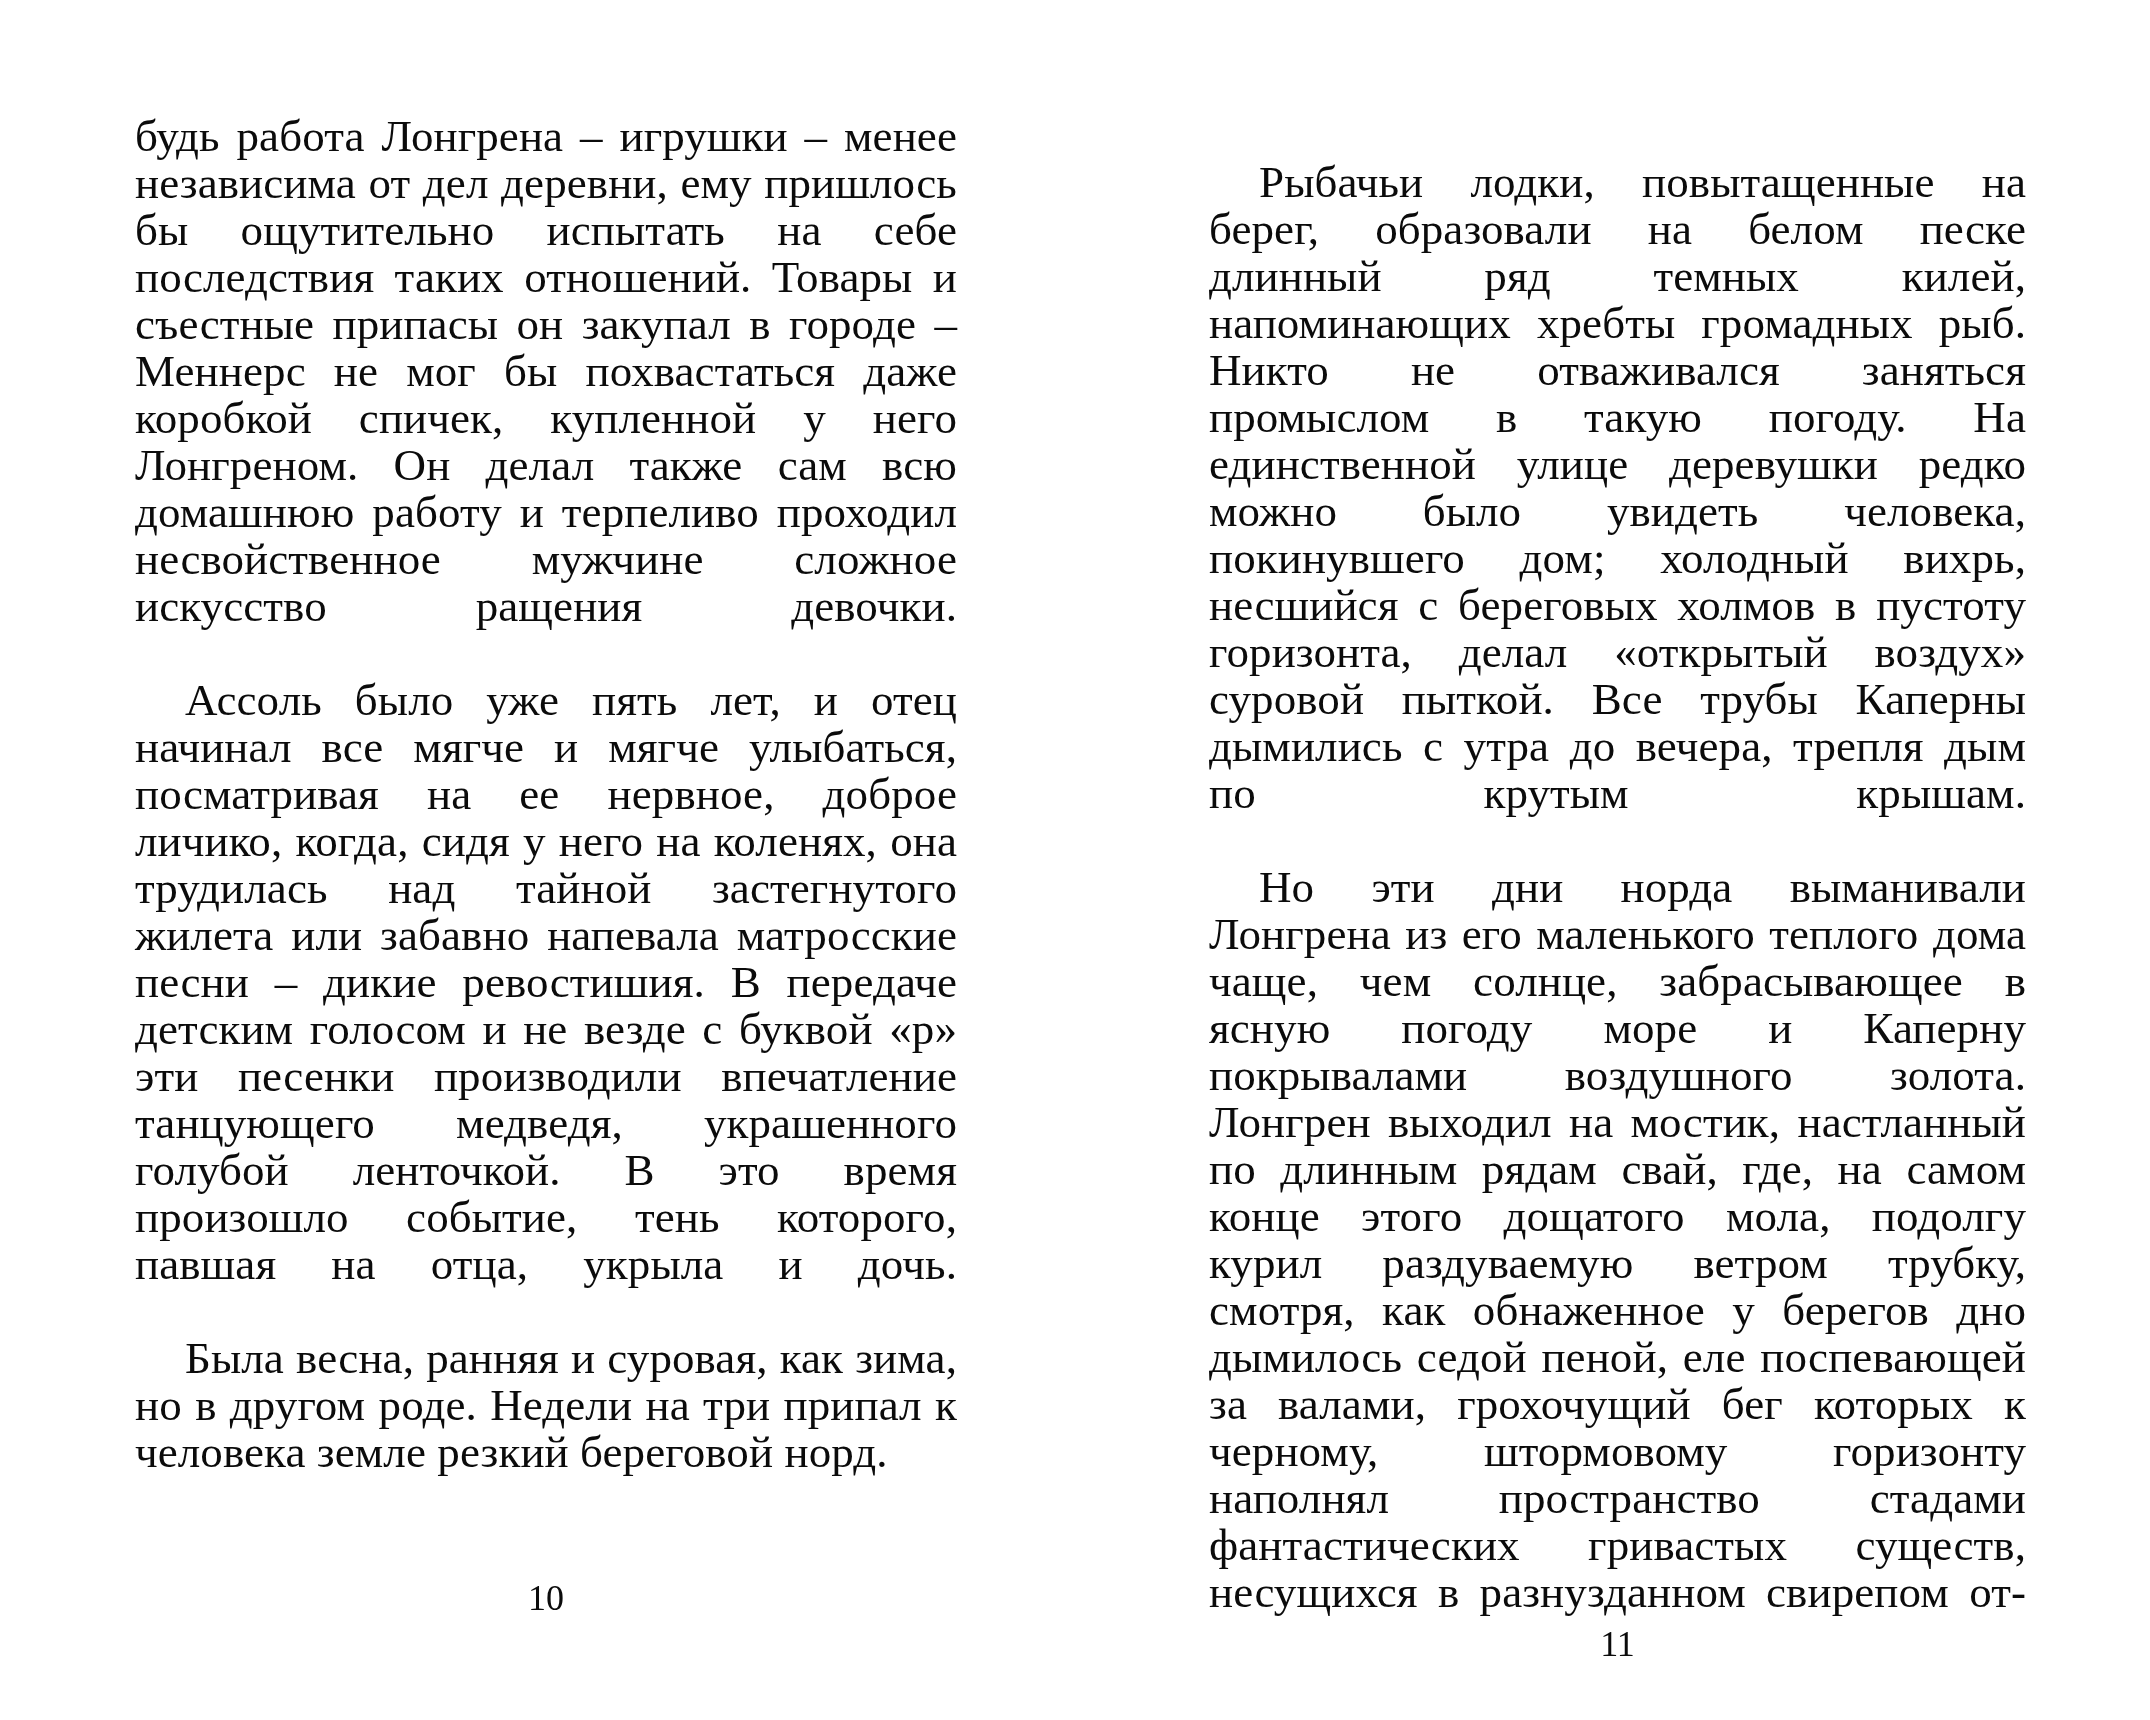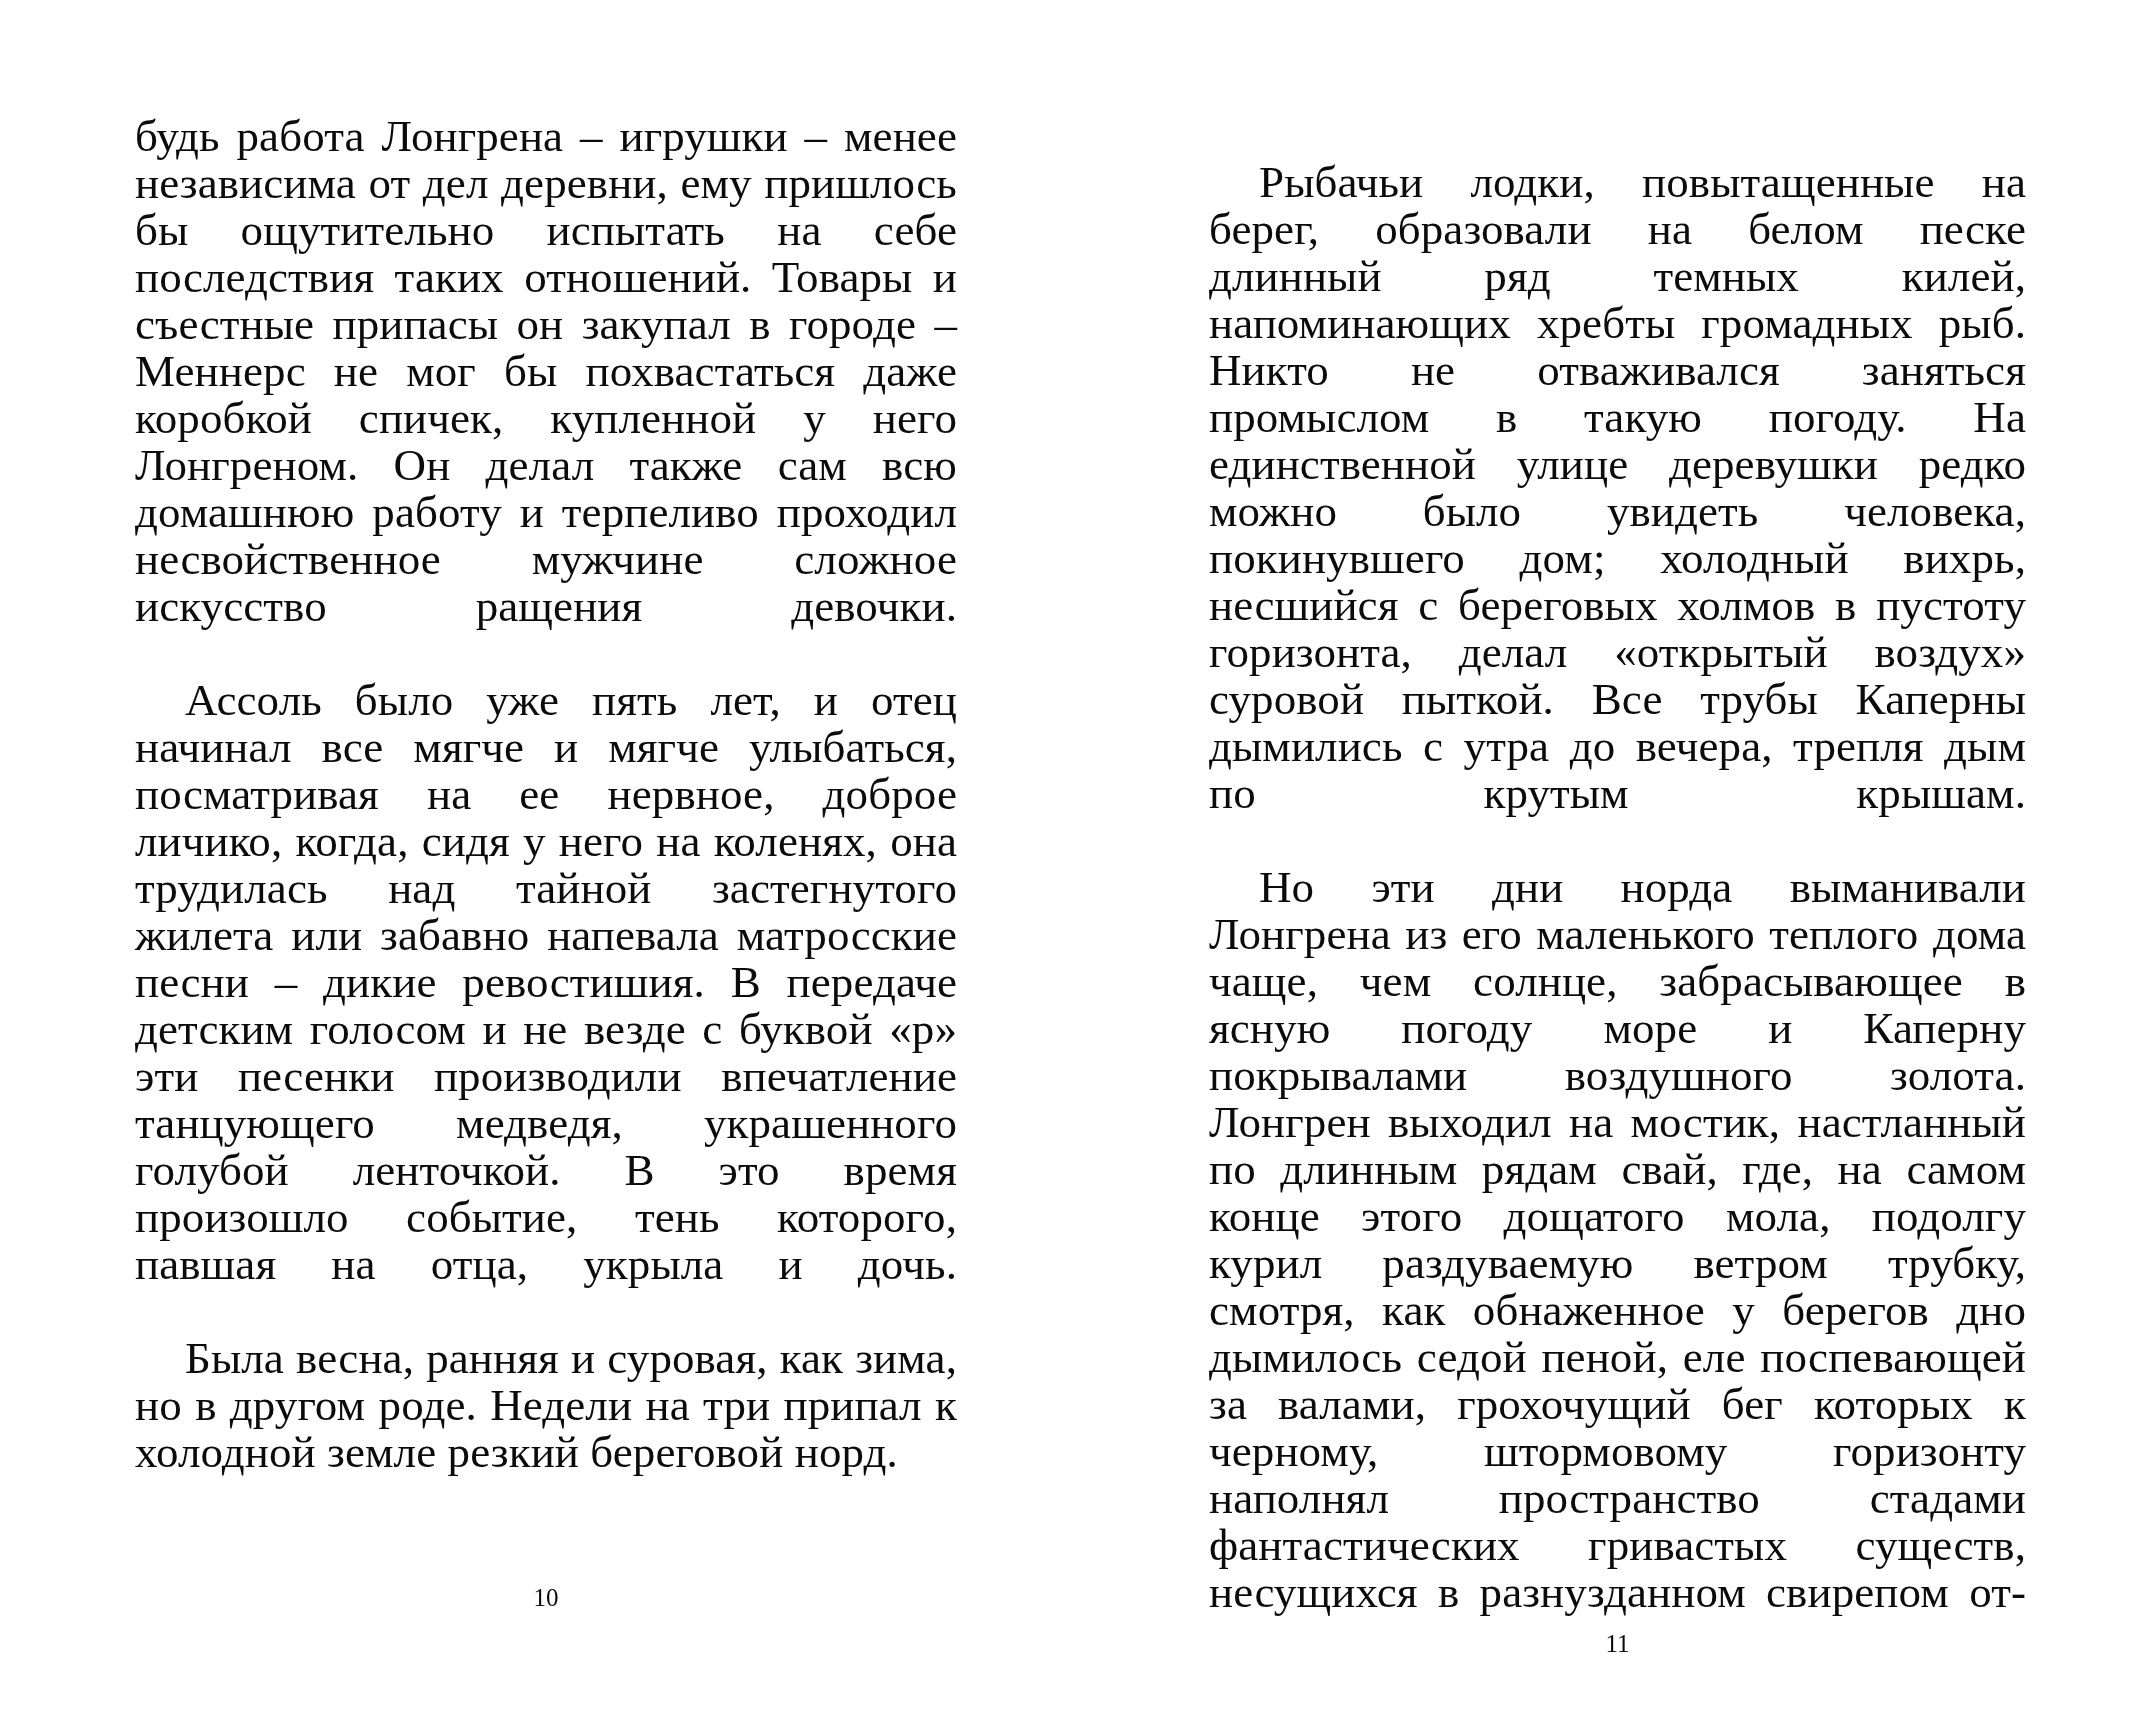--- a/index.html
+++ b/index.html
@@ -61,37 +61,37 @@
     width: 100%;
   }
   .para.no-stretch::after { content: none; display: none; }
 
   .folio {
     position: absolute;
     top: 1577px;
     left: 0;
     right: 0;
     text-align: center;
-    font-size: 25px;
+    font-size: 36px;
     line-height: 42px;
   }
   .folio.left-folio  { left: 0;   right: 0;  text-align: center; }
 </style>
 </head>
 <body>
 
 <div class="page-spread">
 
   <div class="columns">
 
     <div class="page-col left">
       <div class="text-block">
         <p class="para cont">будь работа Лонгрена – игрушки – менее независима от дел деревни, ему пришлось бы ощутительно испытать на себе последствия таких отношений. Товары и съестные припасы он закупал в городе – Меннерс не мог бы похвастаться даже коробкой спичек, купленной у него Лонгреном. Он делал также сам всю домашнюю работу и терпеливо проходил несвойственное мужчине сложное искусство ращения девочки.</p>
         <p class="para">Ассоль было уже пять лет, и отец начинал все мягче и мягче улыбаться, посматривая на ее нервное, доброе личико, когда, сидя у него на коленях, она трудилась над тайной застегнутого жилета или забавно напевала матросские песни – дикие ревостишия. В передаче детским голосом и не везде с буквой «р» эти песенки производили впечатление танцующего медведя, украшенного голубой ленточкой. В это время произошло событие, тень которого, павшая на отца, укрыла и дочь.</p>
-        <p class="para no-stretch">Была весна, ранняя и суровая, как зима, но в другом роде. Недели на три припал к холодной земле резкий береговой норд.</p>
+        <p class="para no-stretch">Была весна, ранняя и суровая, как зима, но в другом роде. Недели на три припал к человека земле резкий береговой норд.</p>
       </div>
       <div class="folio left-folio">10</div>
     </div>
 
     <div class="page-col right">
       <div class="text-block">
         <p class="para">Рыбачьи лодки, повытащенные на берег, образовали на белом песке длинный ряд темных килей, напоминающих хребты громадных рыб. Никто не отваживался заняться промыслом в такую погоду. На единственной улице деревушки редко можно было увидеть человека, покинувшего дом; холодный вихрь, несшийся с береговых холмов в пустоту горизонта, делал «открытый воздух» суровой пыткой. Все трубы Каперны дымились с утра до вечера, трепля дым по крутым крышам.</p>
         <p class="para">Но эти дни норда выманивали Лонгрена из его маленького теплого дома чаще, чем солнце, забрасывающее в ясную погоду море и Каперну покрывалами воздушного золота. Лонгрен выходил на мостик, настланный по длинным рядам свай, где, на самом конце этого дощатого мола, подолгу курил раздуваемую ветром трубку, смотря, как обнаженное у берегов дно дымилось седой пеной, еле поспевающей за валами, грохочущий бег которых к черному, штормовому горизонту наполнял пространство стадами фантастических гривастых существ, несущихся в разнузданном свирепом от-</p>
       </div>
       <div class="folio right-folio">11</div>

